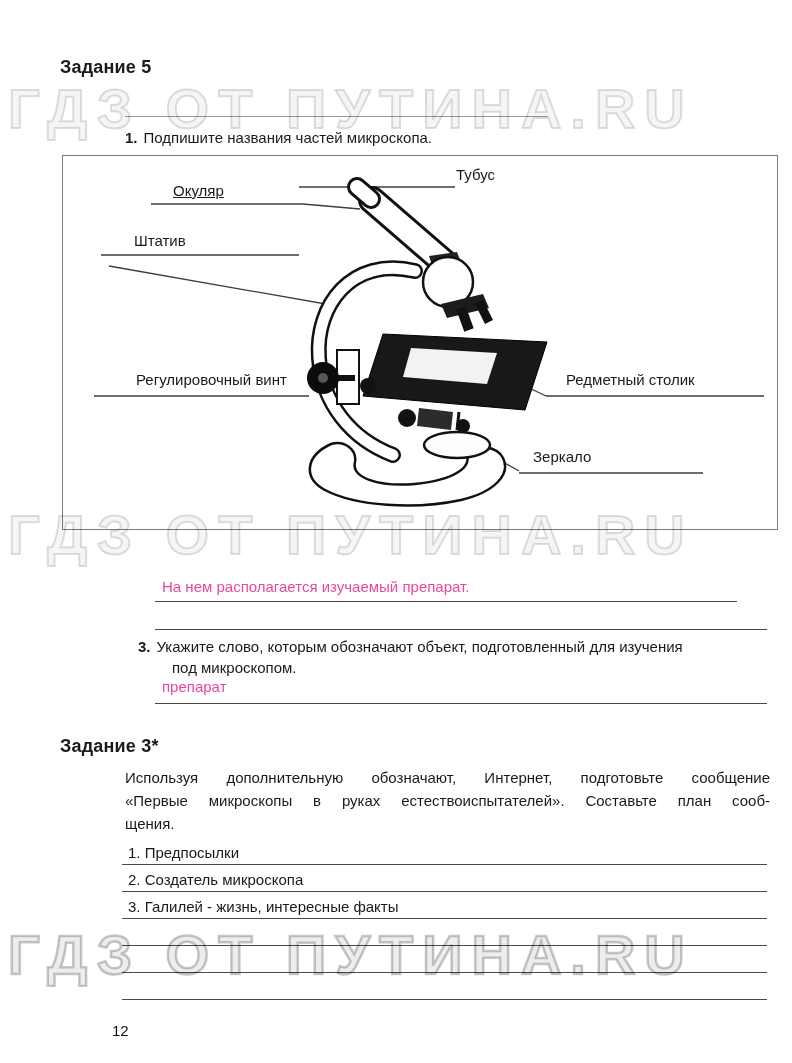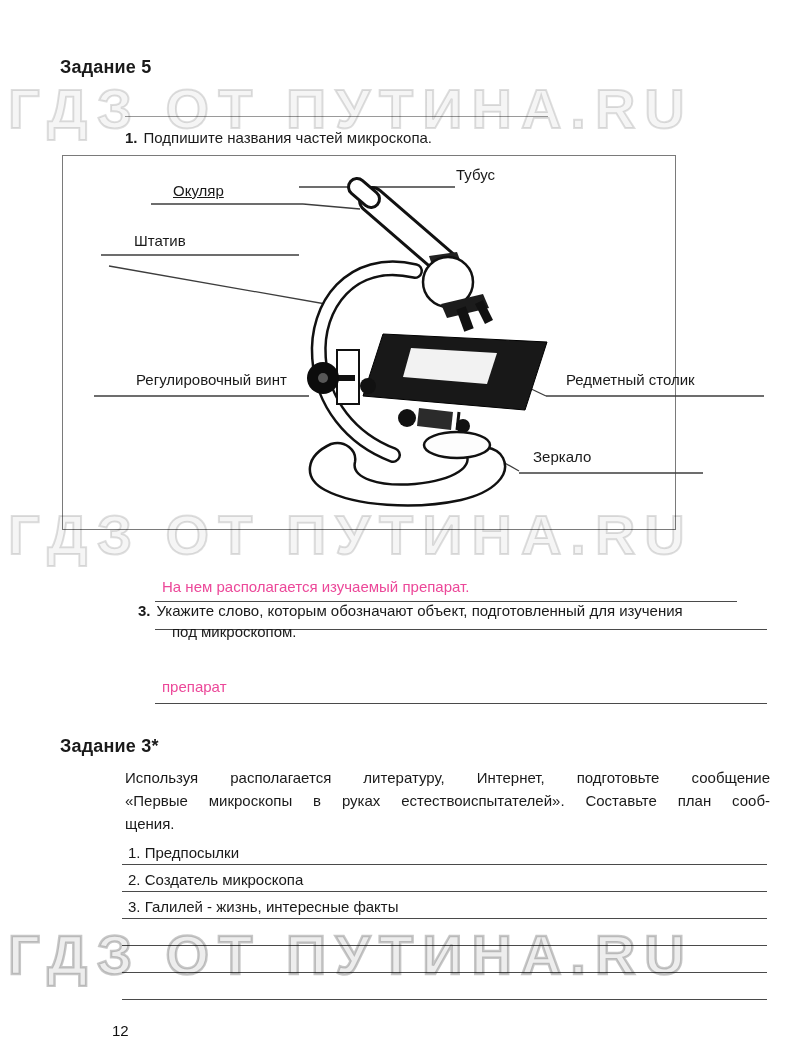--- a/index.html
+++ b/index.html
@@ -18,21 +18,21 @@
   .jline { text-align:justify; text-align-last:justify; }
   .plan-row { position:absolute; left:122px; width:645px; height:27px;
               border-bottom:1px solid #4a4a4a; font-size:15px;
               display:flex; align-items:flex-end; padding:0 0 3px 6px; }
   .plan-row.blank { border-bottom:1px solid #4a4a4a; }
   .wm { position:absolute; left:0; width:792px; padding-left:8px; white-space:nowrap;
         overflow:hidden; font-weight:700; font-size:56px; letter-spacing:9px;
         pointer-events:none; z-index:6;
         color:rgba(0,0,0,0.04); -webkit-text-stroke:2px rgba(0,0,0,0.13); }
   .wm.dark { color:rgba(0,0,0,0.07); -webkit-text-stroke:2.5px rgba(0,0,0,0.22); }
-  #diagram { position:absolute; left:62px; top:155px; width:614px; height:375px;
+  #diagram { position:absolute; left:62px; top:155px; width:716px; height:375px;
              border:1px solid #7a7a7a; background:#fff; }
   #pageno { position:absolute; left:112px; top:1022px; font-size:15px; color:#111; }
 </style>
 </head>
 <body>
 
 <div id="page">
 
   <div class="abs title" style="left:60px; top:57px;">Задание 5</div>
 
@@ -106,31 +106,31 @@
     <div class="label" style="left:71px; top:76px;">Штатив</div>
     <div class="label" style="left:73px; top:215px;">Регулировочный винт</div>
     <div class="label" style="left:503px; top:215px;">Редметный столик</div>
     <div class="label" style="left:470px; top:292px;">Зеркало</div>
   </div>
 
   <div class="abs answer" style="left:162px; top:578px;">На нем располагается изучаемый препарат.</div>
   <div class="hline" style="left:155px; top:601px; width:582px;"></div>
   <div class="hline" style="left:155px; top:629px; width:612px;"></div>
 
-  <div class="abs txt" style="left:138px; top:600px; width:632px;">
+  <div class="abs txt" style="left:138px; top:636px; width:632px;">
     <span class="qnum">3.</span><span>Укажите слово, которым обозначают объект, подготовленный для изучения</span><br>
     <span style="margin-left:34px;">под микроскопом.</span>
   </div>
   <div class="abs answer" style="left:162px; top:678px;">препарат</div>
   <div class="hline" style="left:155px; top:703px; width:612px;"></div>
 
   <div class="abs title" style="left:60px; top:736px;">Задание 3*</div>
 
   <div class="abs txt" style="left:125px; top:766px; width:645px; line-height:23px;">
-    <div class="jline">Используя располагается литературу, Интернет, подготовьте сообщение</div>
+    <div class="jline">Используя дополнительную обозначают, Интернет, подготовьте сообщение</div>
     <div class="jline">«Первые микроскопы в руках естествоиспытателей». Составьте план сооб-</div>
     <div>щения.</div>
   </div>
 
   <div class="plan-row" style="top:838px;">1. Предпосылки</div>
   <div class="plan-row" style="top:865px;">2. Создатель микроскопа</div>
   <div class="plan-row" style="top:892px;">3. Галилей - жизнь, интересные факты</div>
   <div class="plan-row blank" style="top:919px;"></div>
   <div class="plan-row blank" style="top:946px;"></div>
   <div class="plan-row blank" style="top:973px;"></div>

